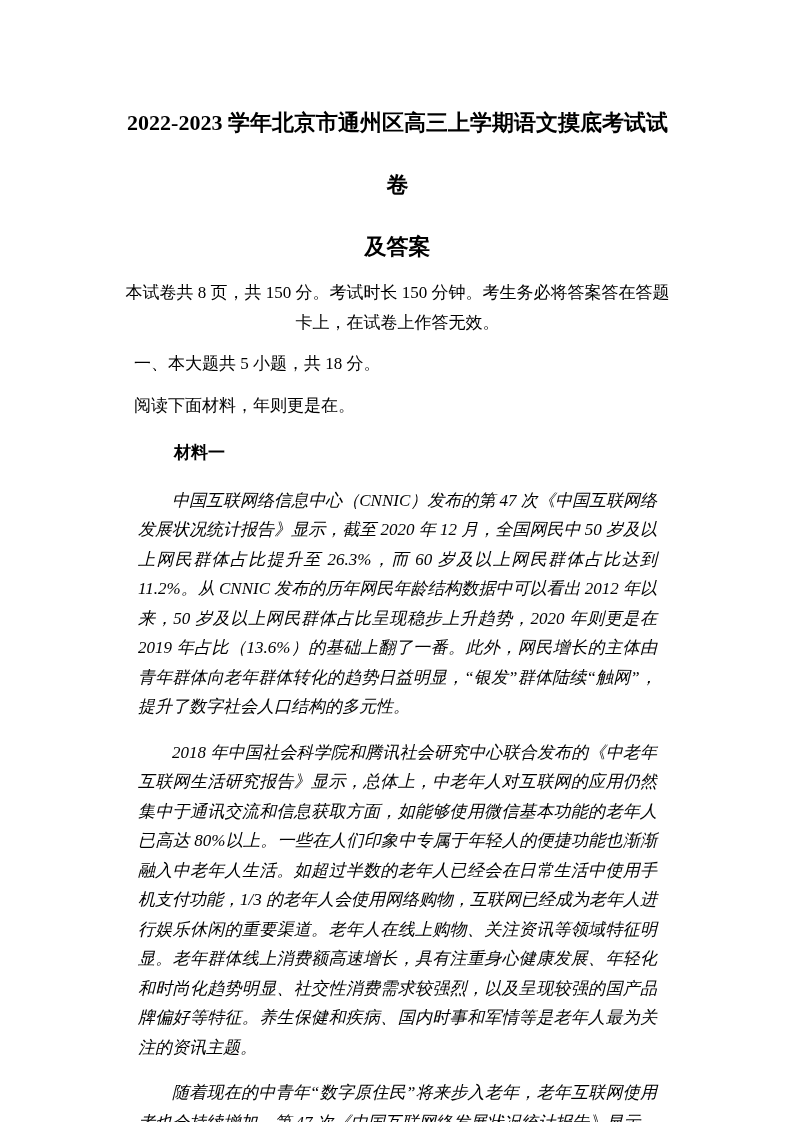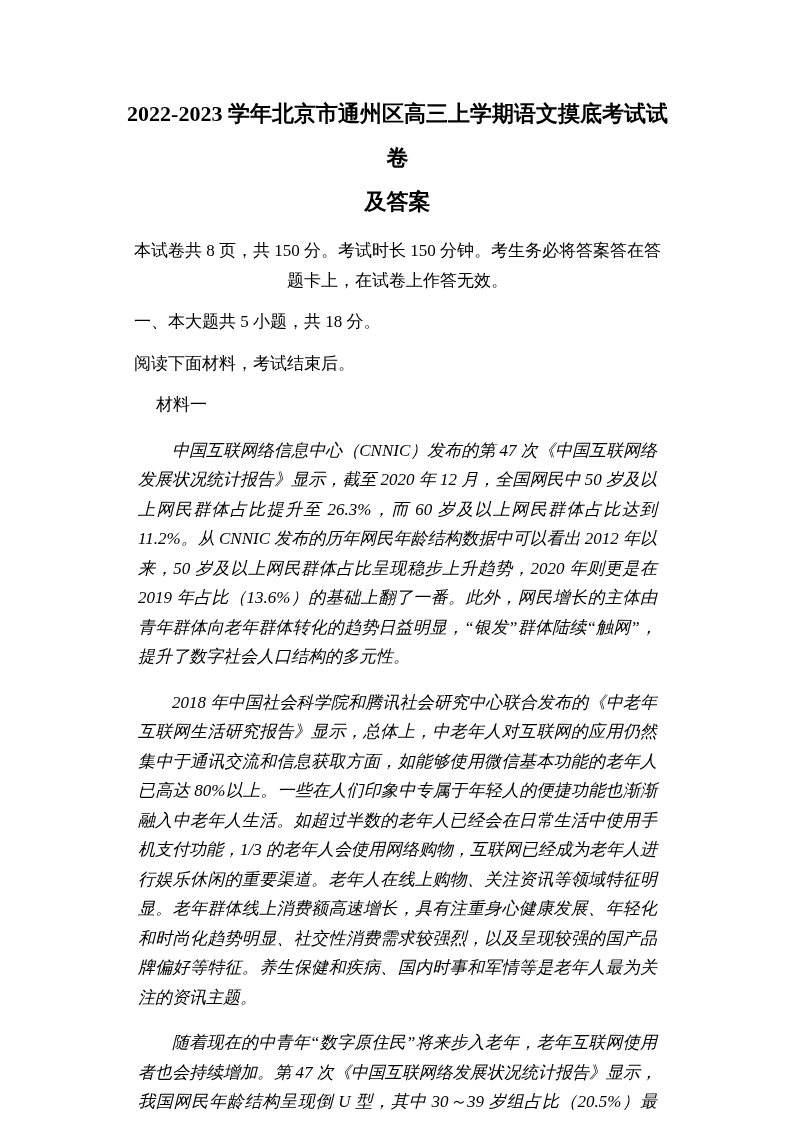--- a/index.html
+++ b/index.html
@@ -16,42 +16,43 @@
     box-sizing: border-box;
     padding: 92px 120px 30px 122px;
     font-family: "Liberation Serif", "DejaVu Serif", serif;
     color: #000000;
     overflow: hidden;
   }
   .doc-title {
     font-size: 22px;
     font-weight: bold;
     text-align: center;
-    line-height: 44px;
+    line-height: 62px;
     margin: 0;
   }
   .body-text {
     font-size: 17px;
     line-height: 29.5px;
   }
   .intro {
     margin: 6px 0 0 0;
     text-align: center;
     text-align-last: auto;
   }
   .centered-line {
-    margin: 12px;
+    margin: 0;
   }
   .plain-line {
     margin: 12px;
     text-align: left;
   }
   .material-label {
-    margin: 0;
+    margin: 18px;
     text-indent: 2em;
+    font-weight: bold;
   }
   .para {
     margin: 16px;
     text-indent: 2em;
     text-align: justify;
     font-style: italic;
   }
 </style>
 </head>
 <body>
@@ -62,21 +63,21 @@
     <span>2022-2023 学年北京市通州区高三上学期语文摸底考试试卷</span><br>
     <span>及答案</span>
   </h1>
 
   <div class="body-text">
     <p class="intro centered-line">本试卷共 8 页，共 150 分。考试时长 150 分钟。考生务必将答案答在答题卡上，在试卷上作答无效。</p>
 
 
     <p class="plain-line">一、本大题共 5 小题，共 18 分。</p>
 
-    <p class="plain-line">阅读下面材料，考试结束后。</p>
+    <p class="plain-line">阅读下面材料，年则更是在。</p>
 
     <p class="material-label">材料一</p>
 
     <p class="para">中国互联网络信息中心（CNNIC）发布的第 47 次《中国互联网络发展状况统计报告》显示，截至 2020 年 12 月，全国网民中 50 岁及以上网民群体占比提升至 26.3%，而 60 岁及以上网民群体占比达到 11.2%。从 CNNIC 发布的历年网民年龄结构数据中可以看出 2012 年以来，50 岁及以上网民群体占比呈现稳步上升趋势，2020 年则更是在 2019 年占比（13.6%）的基础上翻了一番。此外，网民增长的主体由青年群体向老年群体转化的趋势日益明显，“银发”群体陆续“触网”，提升了数字社会人口结构的多元性。</p>
 
     <p class="para">2018 年中国社会科学院和腾讯社会研究中心联合发布的《中老年互联网生活研究报告》显示，总体上，中老年人对互联网的应用仍然集中于通讯交流和信息获取方面，如能够使用微信基本功能的老年人已高达 80%以上。一些在人们印象中专属于年轻人的便捷功能也渐渐融入中老年人生活。如超过半数的老年人已经会在日常生活中使用手机支付功能，1/3 的老年人会使用网络购物，互联网已经成为老年人进行娱乐休闲的重要渠道。老年人在线上购物、关注资讯等领域特征明显。老年群体线上消费额高速增长，具有注重身心健康发展、年轻化和时尚化趋势明显、社交性消费需求较强烈，以及呈现较强的国产品牌偏好等特征。养生保健和疾病、国内时事和军情等是老年人最为关注的资讯主题。</p>
 
 
     <p class="para">随着现在的中青年“数字原住民”将来步入老年，老年互联网使用者也会持续增加。第 47 次《中国互联网络发展状况统计报告》显示，我国网民年龄结构呈现倒 U 型，其中 30～39 岁组占比（20.5%）最高，40 岁之后，年龄占比则随着年龄增长而下降。这说明越晚出</p>
   </div>

